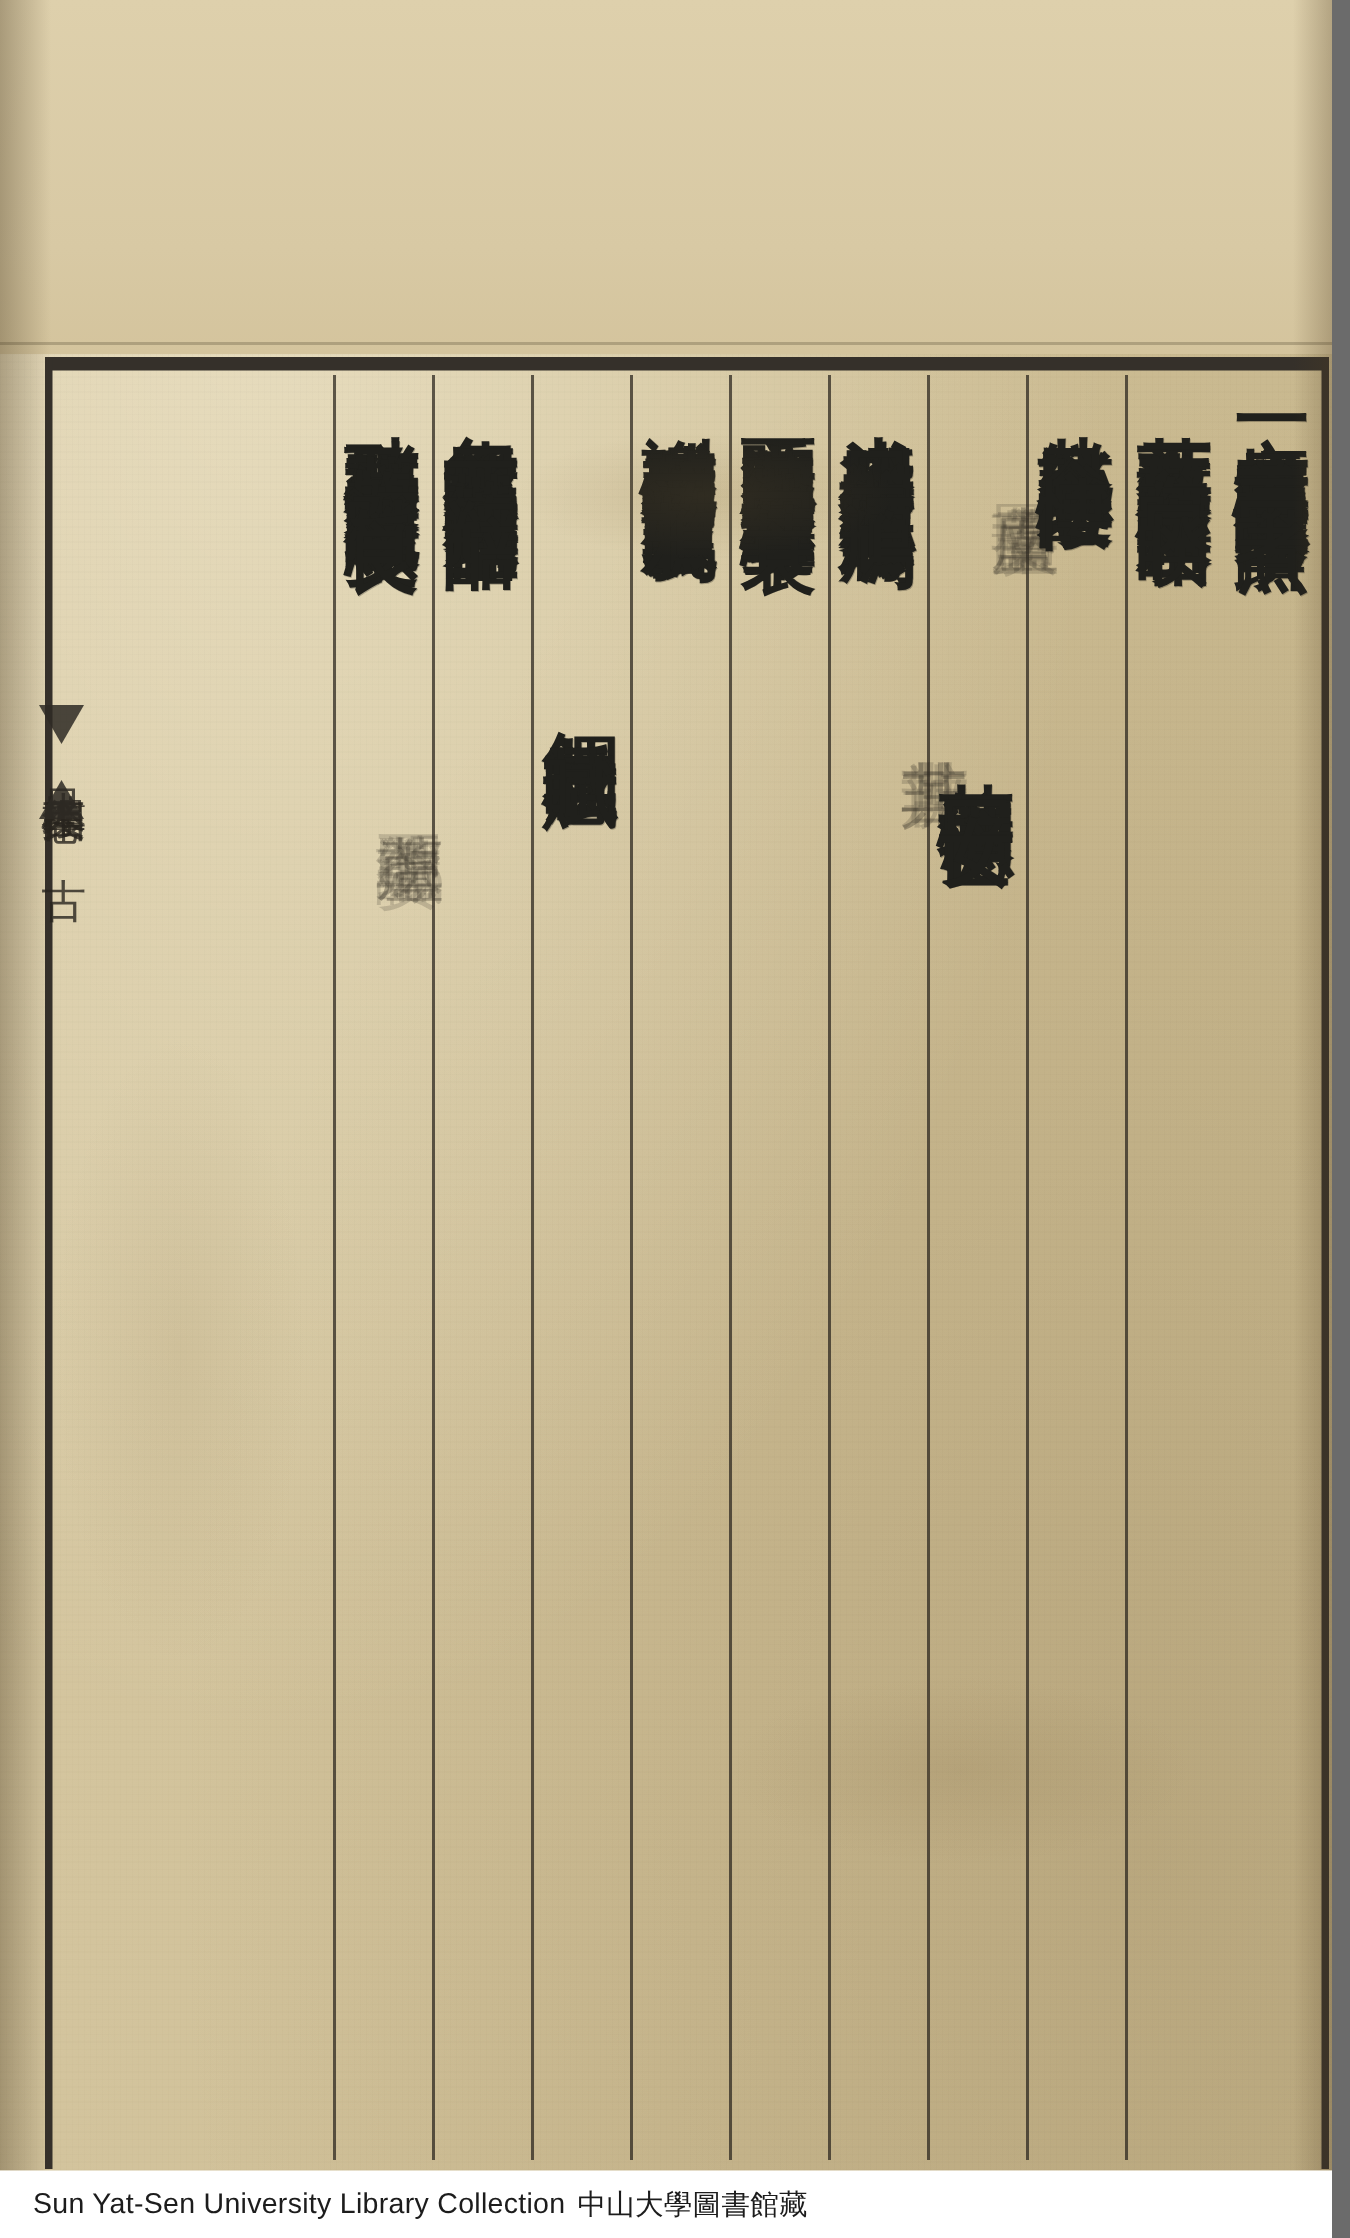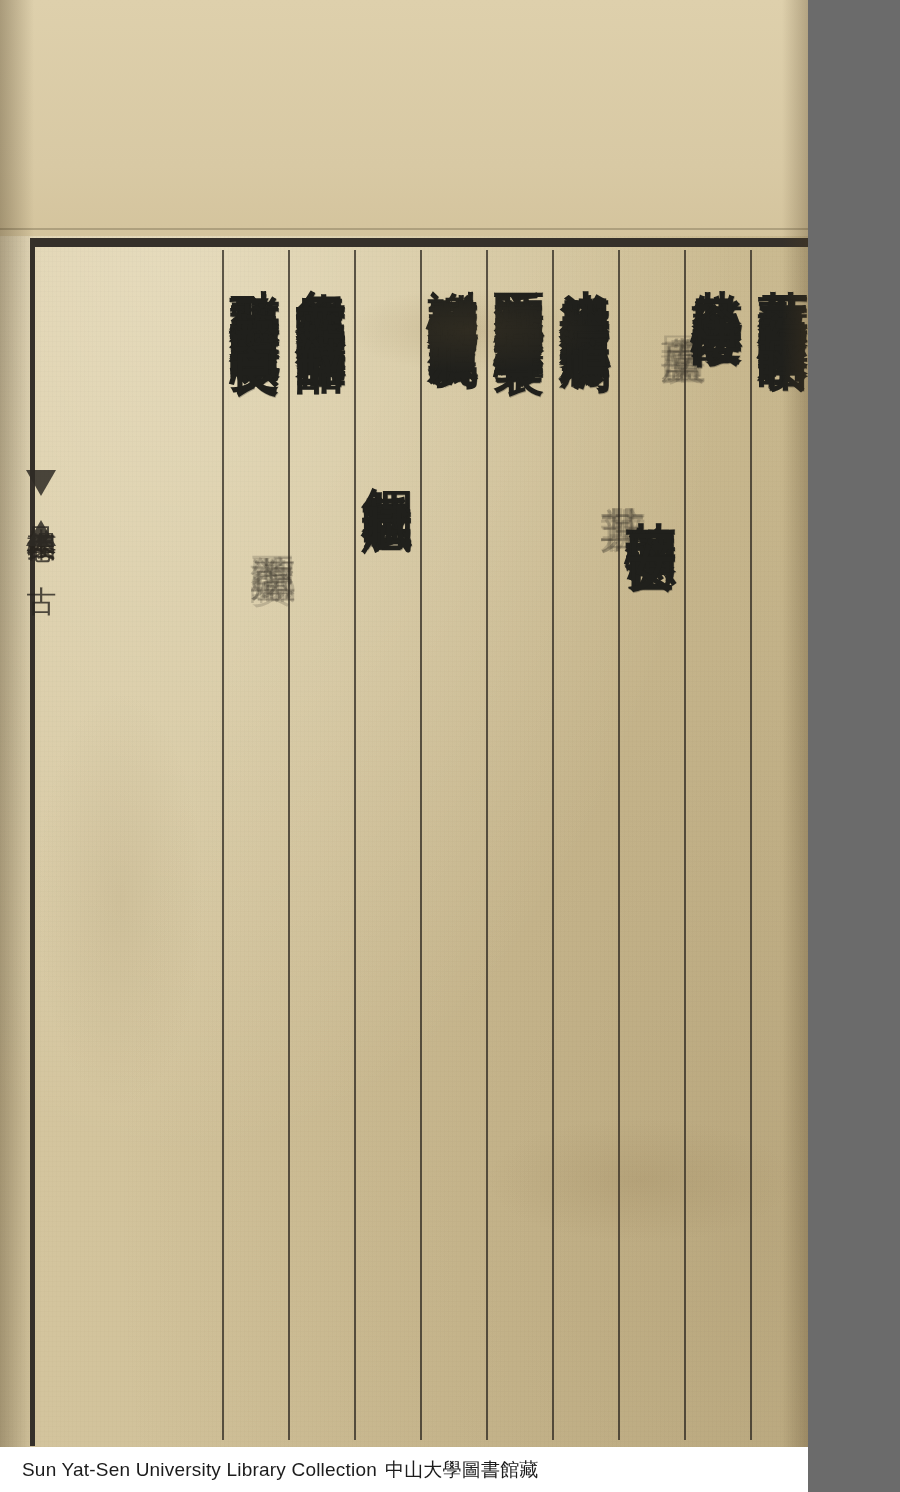--- a/index.html
+++ b/index.html
@@ -2,21 +2,21 @@
 <html><head>
 <meta charset="utf-8">
 <style>
   html, body {
     margin: 0;
     padding: 0;
     background: #6b6b6b;
   }
   #page {
     position: relative;
-    width: 808px;
+    width: 888px;
     height: 1492px;
     overflow: hidden;
     background: #cfc09a;
     font-family: "DejaVu Sans", "Liberation Sans", sans-serif;
   }
   
   .paper {
     position: absolute;
     left: 0; top: 0;
     width: 900px; height: 1447px;

